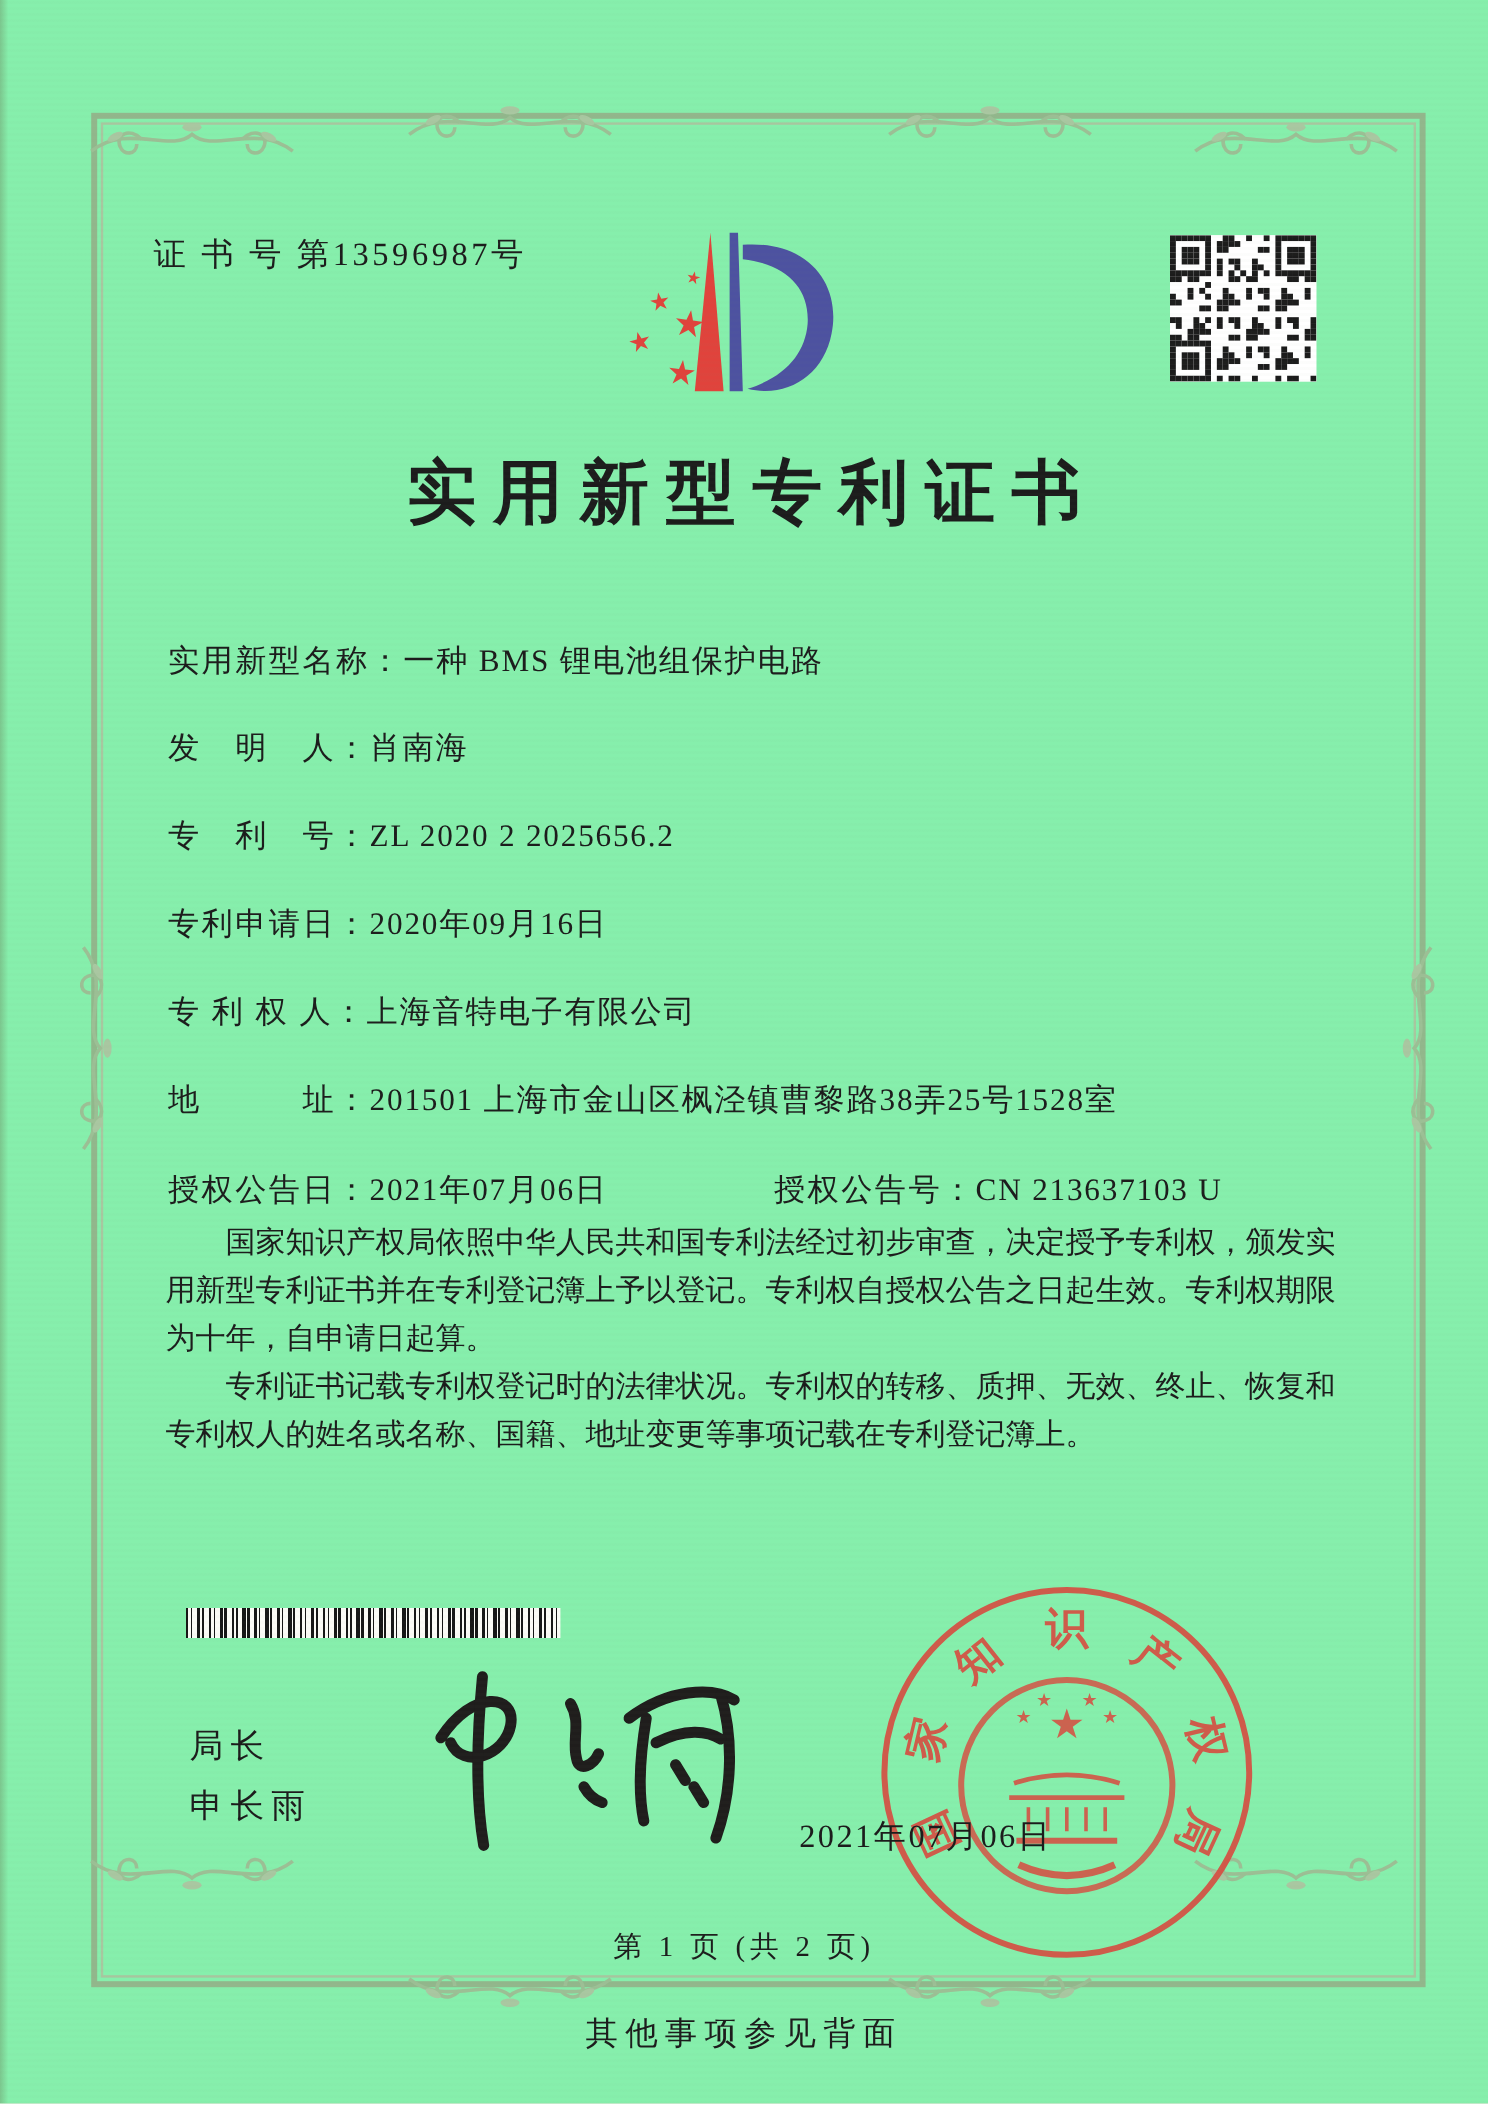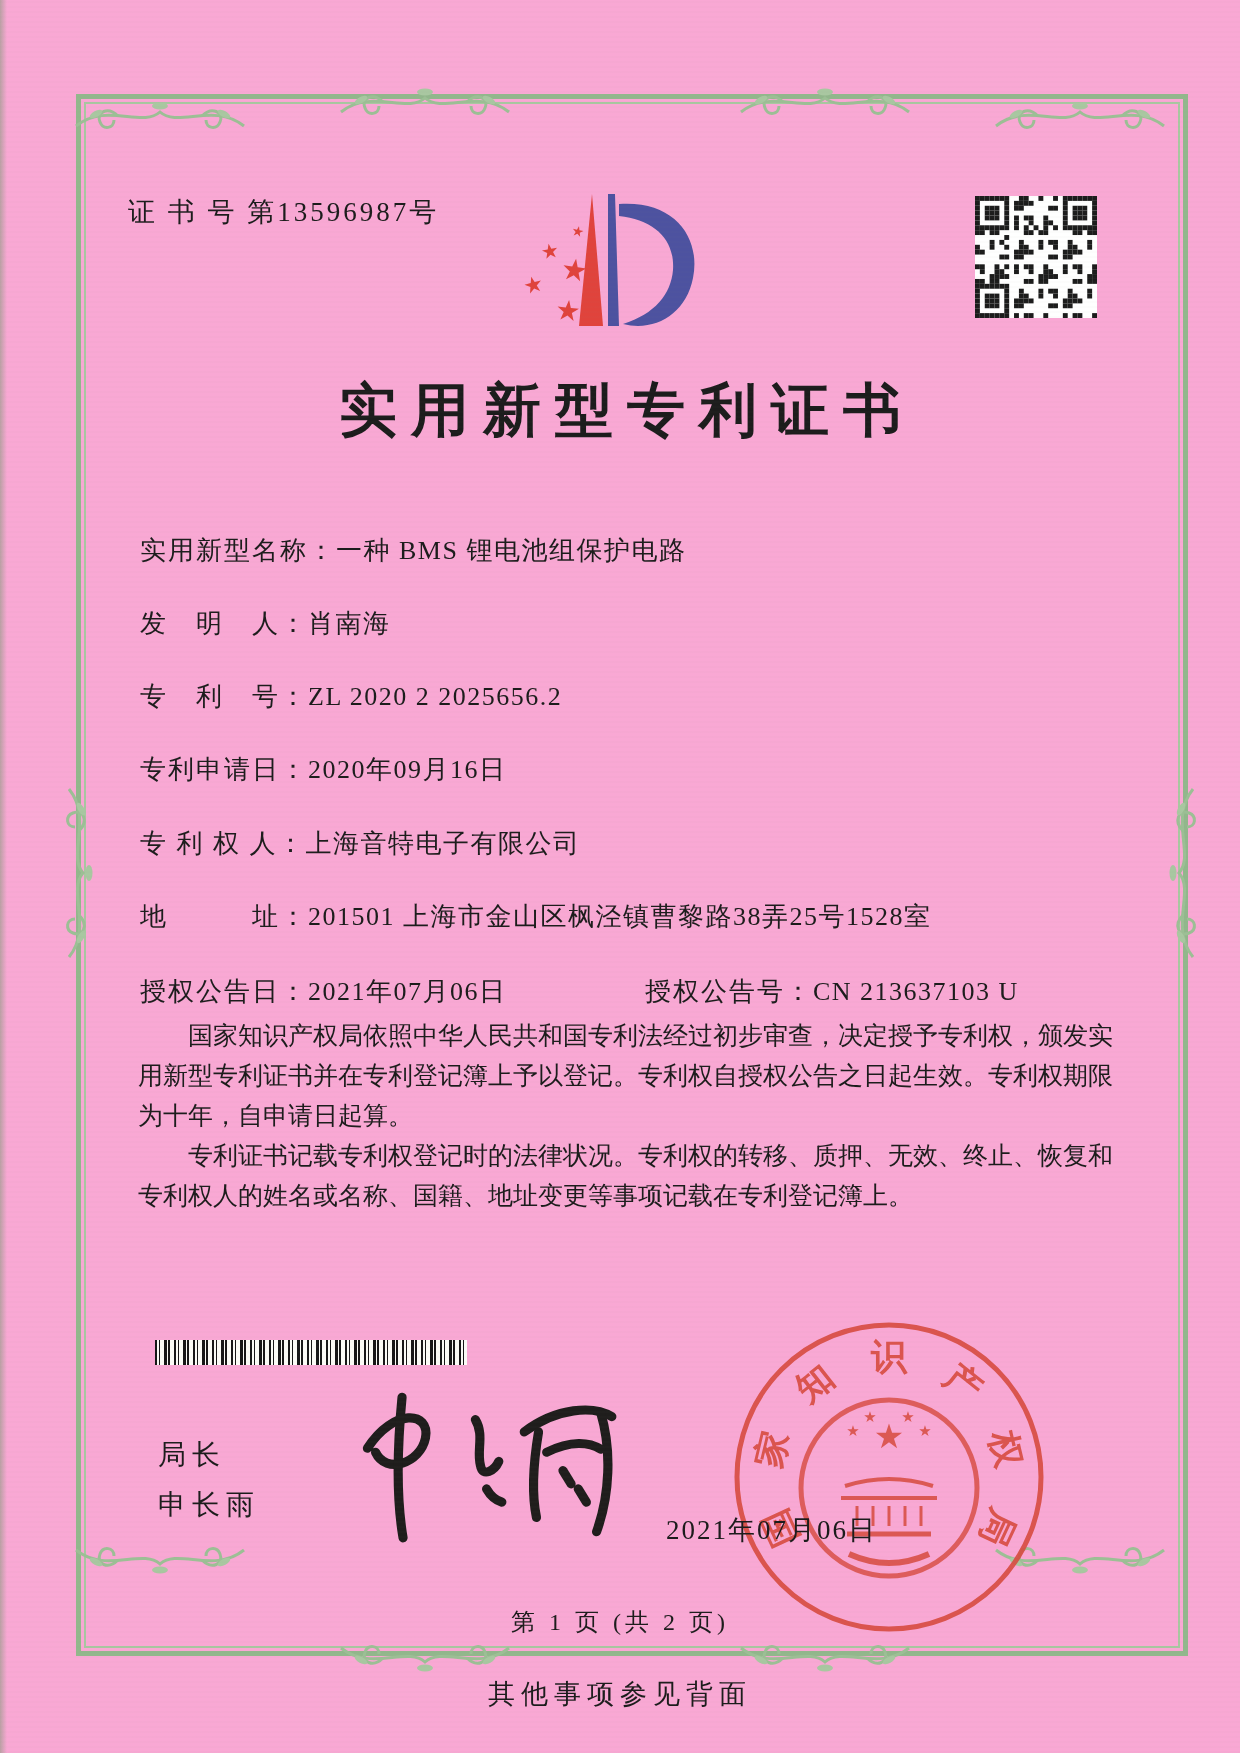--- a/index.html
+++ b/index.html
@@ -1,16 +1,16 @@
 <!DOCTYPE html>
 <html><head>
 <meta charset="utf-8">
 <style>
   html,body{margin:0;padding:0;background:#e9e7db;}
-  .page{position:relative;width:1240px;height:1753px;background:#f9a8d4;
+  .page{position:relative;width:1240px;height:1753px;background:#86efac;
         font-family:"Liberation Serif","DejaVu Serif",serif;color:#1c1c1c;overflow:hidden;}
   .page::after{content:"";position:absolute;inset:0;pointer-events:none;
         background:repeating-linear-gradient(0deg,rgba(120,140,110,.025) 0 2px,transparent 2px 5px);}
   .scan-edge{position:absolute;left:0;top:0;width:7px;height:100%;
         background:linear-gradient(90deg,rgba(110,150,105,.45),rgba(110,150,105,0));}
   
   .frame{position:absolute;left:76px;top:94px;width:1112px;height:1562px;
         border:5px solid #92b78c;box-sizing:border-box;}
   .frame-inner{position:absolute;inset:3px;border:2px solid #a8c7a0;}
   

